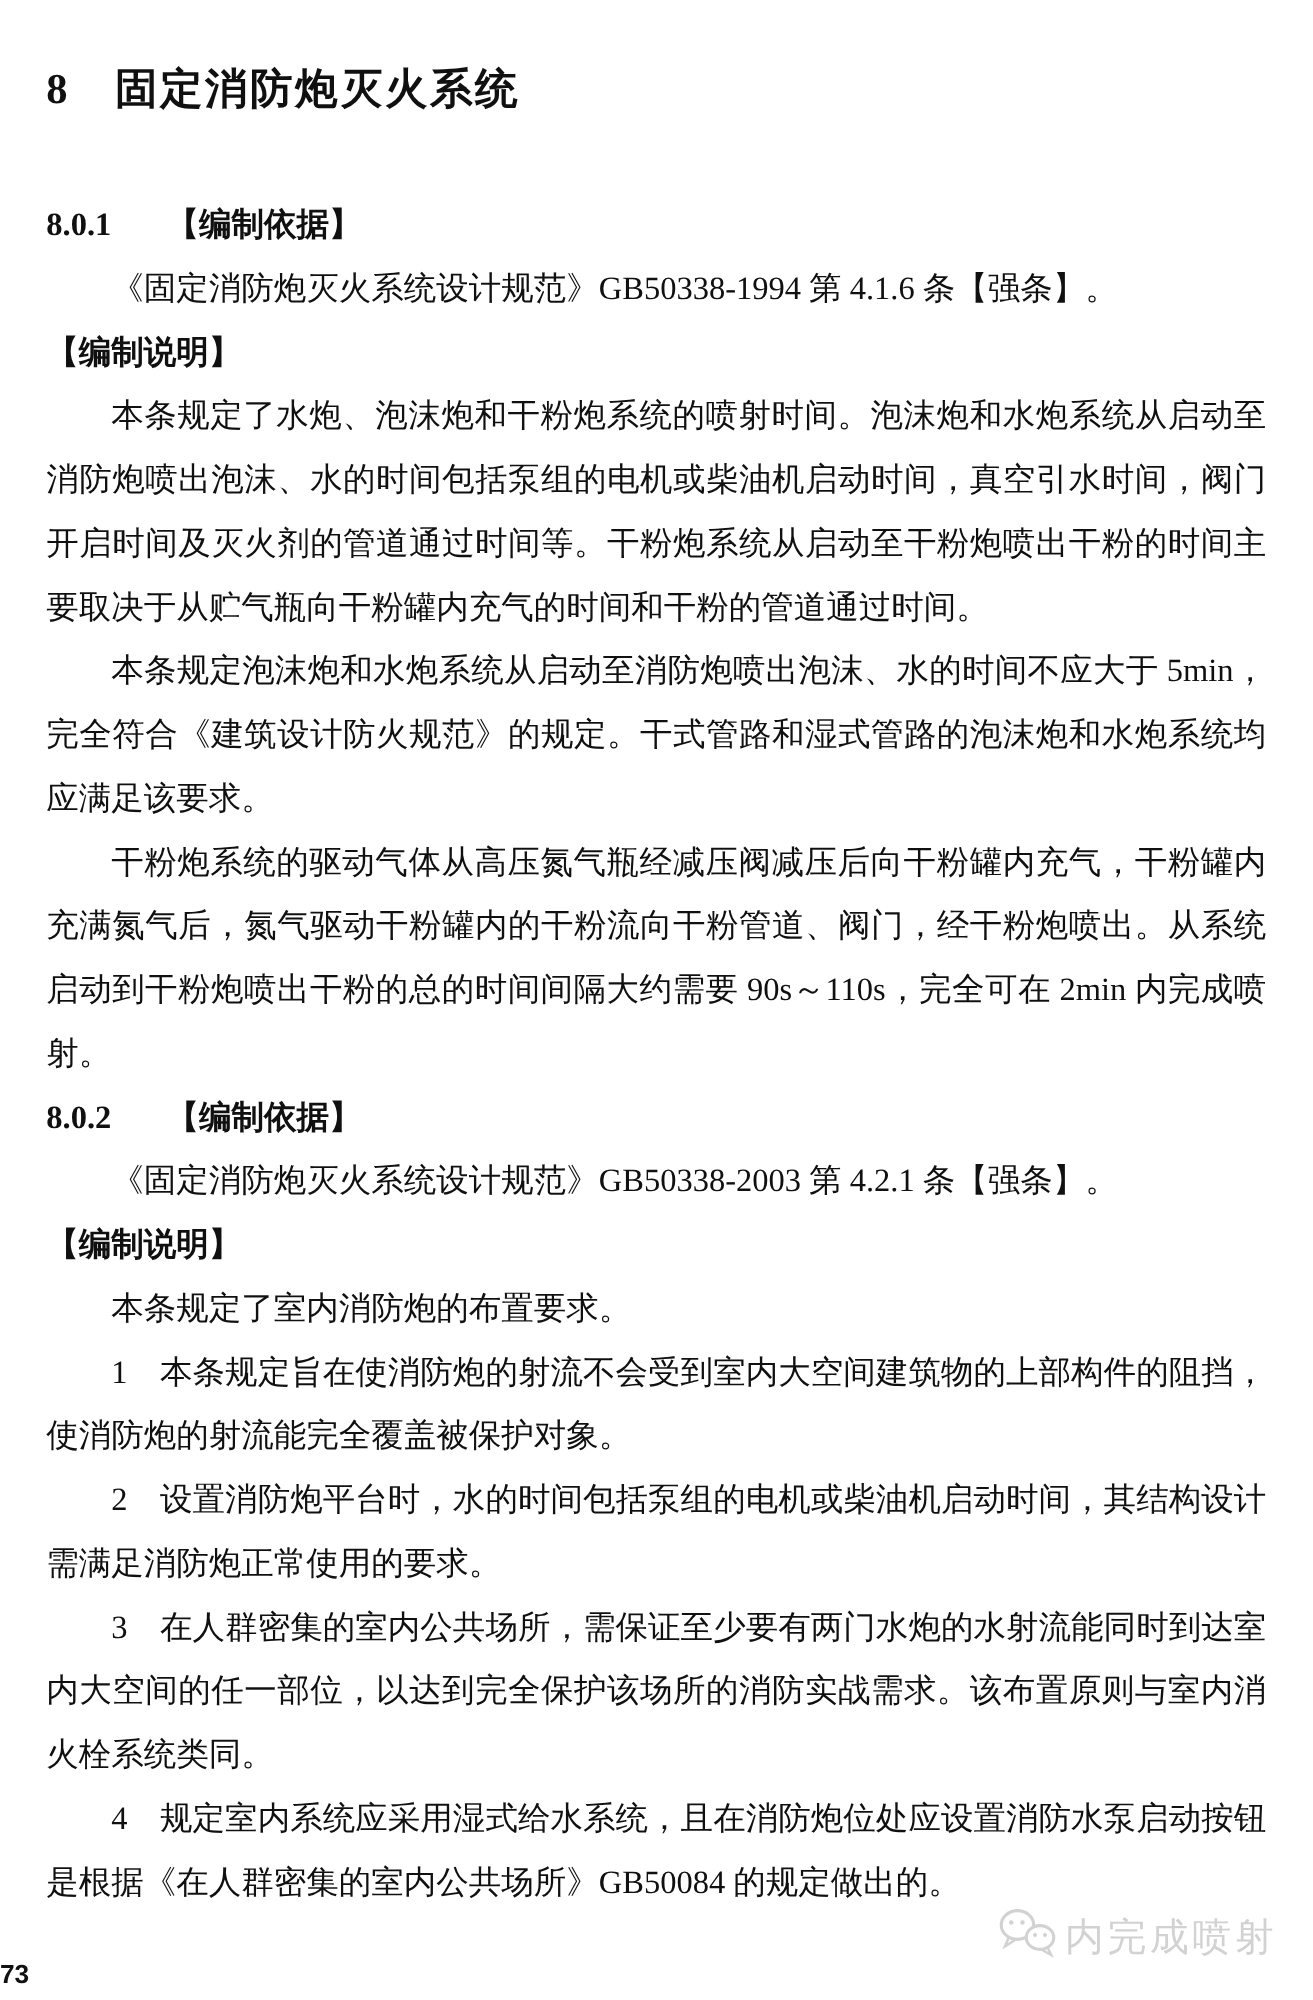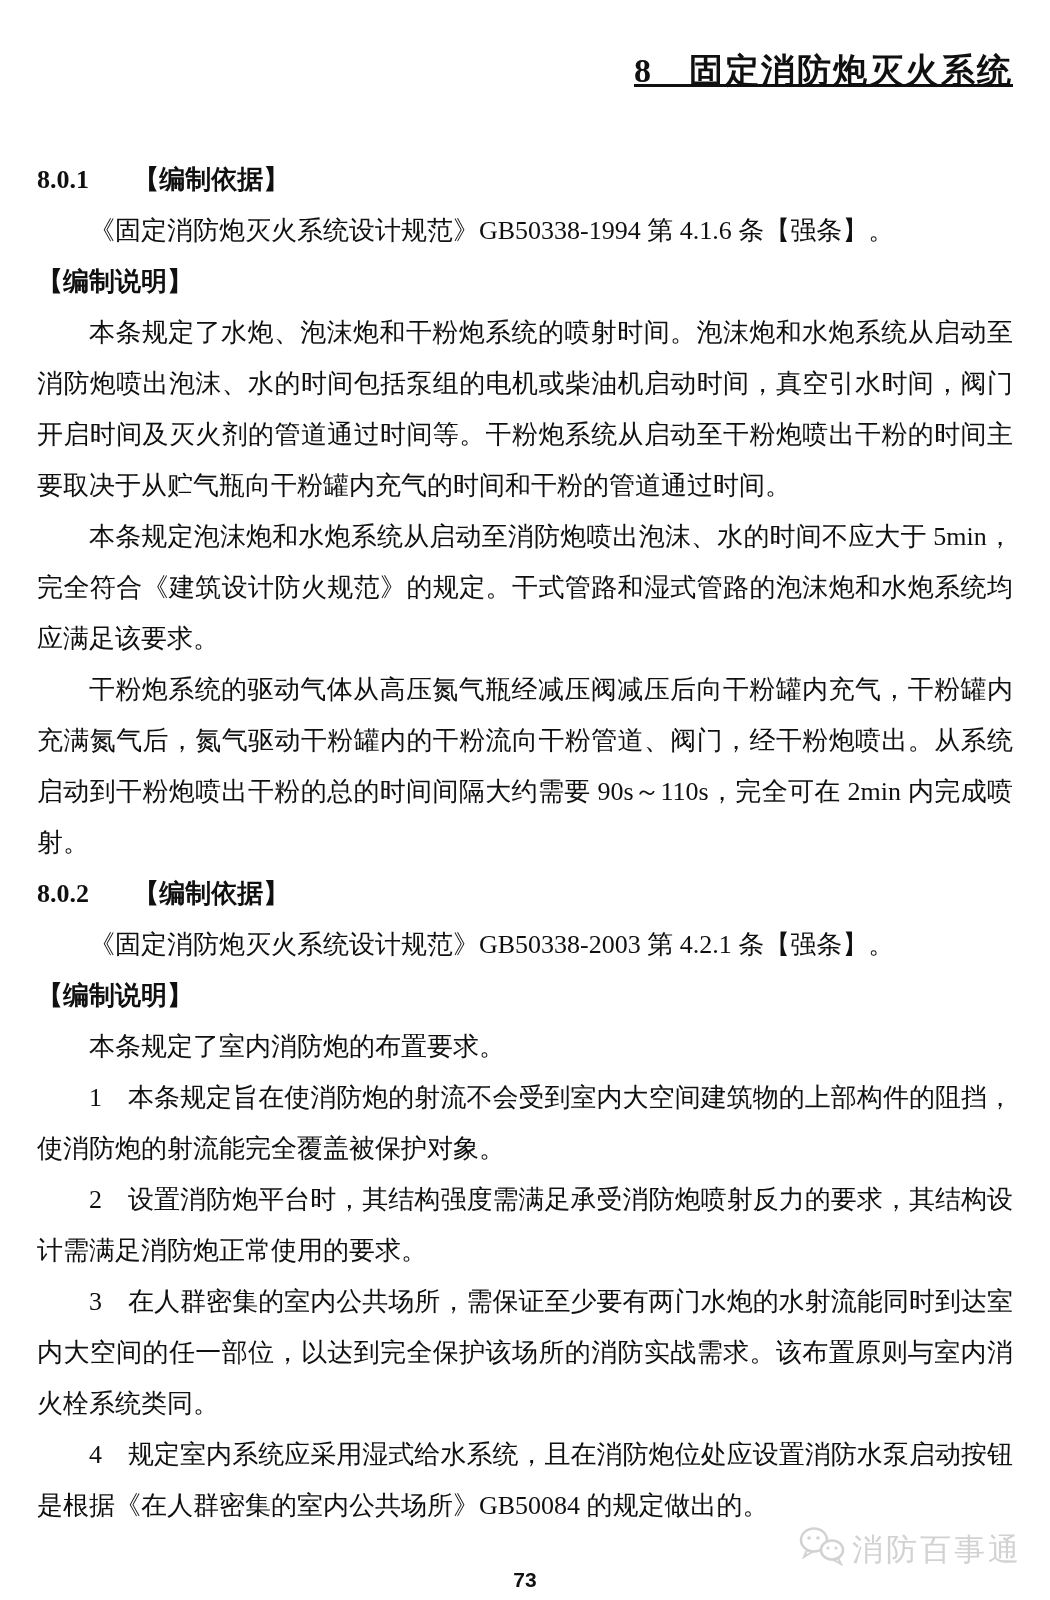--- a/index.html
+++ b/index.html
@@ -7,26 +7,25 @@
     position: relative;
     width: 1050px;
     height: 1600px;
     background: #ffffff;
     overflow: hidden;
     font-family: "Liberation Serif", "DejaVu Serif", serif;
     color: #101010;
   }
   .doc { padding: 30px 37px 0 37px; }
   .doc-title {
-    text-align: right;
+    text-align: left;
     font-size: 34px;
     font-weight: bold;
     margin: 18px 0 60px 0;
     letter-spacing: 2px;
-    text-decoration: underline;
   }
   .block { font-size: 26px; line-height: 51px; margin: 0; }
   .heading { font-weight: bold; }
   .heading .h-num { margin-right: 1.7em; }
   .subhead { font-weight: bold; }
   .ref { text-indent: 2em; }
   .para { text-indent: 2em; text-align: justify; }
   .item { text-indent: 2em; text-align: justify; }
   .item .item-num { margin-right: 1em; }
   .watermark {
@@ -41,21 +40,20 @@
     letter-spacing: 3px;
     text-shadow: 1px 1px 0 #ffffff;
     font-family: "Liberation Sans", sans-serif;
   }
   .wm-icon { display: inline-block; }
   .page-number {
     position: absolute;
     top: 1568px;
     left: 0;
     width: 100%;
-    text-align: center;
     font-size: 21px;
     font-weight: bold;
     font-family: "Liberation Sans", sans-serif;
     color: #111111;
   }
 </style>
 </head>
 <body>
 
 <div class="page">
@@ -85,21 +83,21 @@
 
     <p class="block subhead">【编制说明】</p>
 
     <p class="block para">本条规定了室内消防炮的布置要求。</p>
 
     <p class="block item">
       <span class="item-num">1</span><span>本条规定旨在使消防炮的射流不会受到室内大空间建筑物的上部构件的阻挡，使消防炮的射流能完全覆盖被保护对象。</span>
     </p>
 
     <p class="block item">
-      <span class="item-num">2</span><span>设置消防炮平台时，其结构强度需满足承受消防炮喷射反力的要求，其结构设计需满足消防炮正常使用的要求。</span>
+      <span class="item-num">2</span><span>设置消防炮平台时，水的时间包括泵组的电机或柴油机启动时间，其结构设计需满足消防炮正常使用的要求。</span>
     </p>
 
     <p class="block item">
       <span class="item-num">3</span><span>在人群密集的室内公共场所，需保证至少要有两门水炮的水射流能同时到达室内大空间的任一部位，以达到完全保护该场所的消防实战需求。该布置原则与室内消火栓系统类同。</span>
     </p>
 
     <p class="block item">
       <span class="item-num">4</span><span>规定室内系统应采用湿式给水系统，且在消防炮位处应设置消防水泵启动按钮是根据《在人群密集的室内公共场所》GB50084 的规定做出的。</span>
     </p>
 
@@ -112,17 +110,17 @@
         <ellipse cx="16" cy="14" rx="13" ry="11.5" fill="#ffffff" stroke="#d2d2d2" stroke-width="2.5"></ellipse>
         <path d="M9 24 L6 31 L14 26 Z" fill="#ffffff" stroke="#d2d2d2" stroke-width="2"></path>
         <circle cx="11" cy="12" r="1.8" fill="#d2d2d2"></circle>
         <circle cx="20" cy="12" r="1.8" fill="#d2d2d2"></circle>
         <ellipse cx="34" cy="24" rx="11" ry="9.5" fill="#ffffff" stroke="#d2d2d2" stroke-width="2.5"></ellipse>
         <path d="M40 32 L43 38 L36 34 Z" fill="#ffffff" stroke="#d2d2d2" stroke-width="2"></path>
         <circle cx="30" cy="22" r="1.6" fill="#d2d2d2"></circle>
         <circle cx="38" cy="22" r="1.6" fill="#d2d2d2"></circle>
       </svg>
     </span>
-    <span>消防百事通</span>
+    <span>内完成喷射</span>
   </div>
 
   <div class="page-number">73</div>
 </div>
 
 </body></html>

